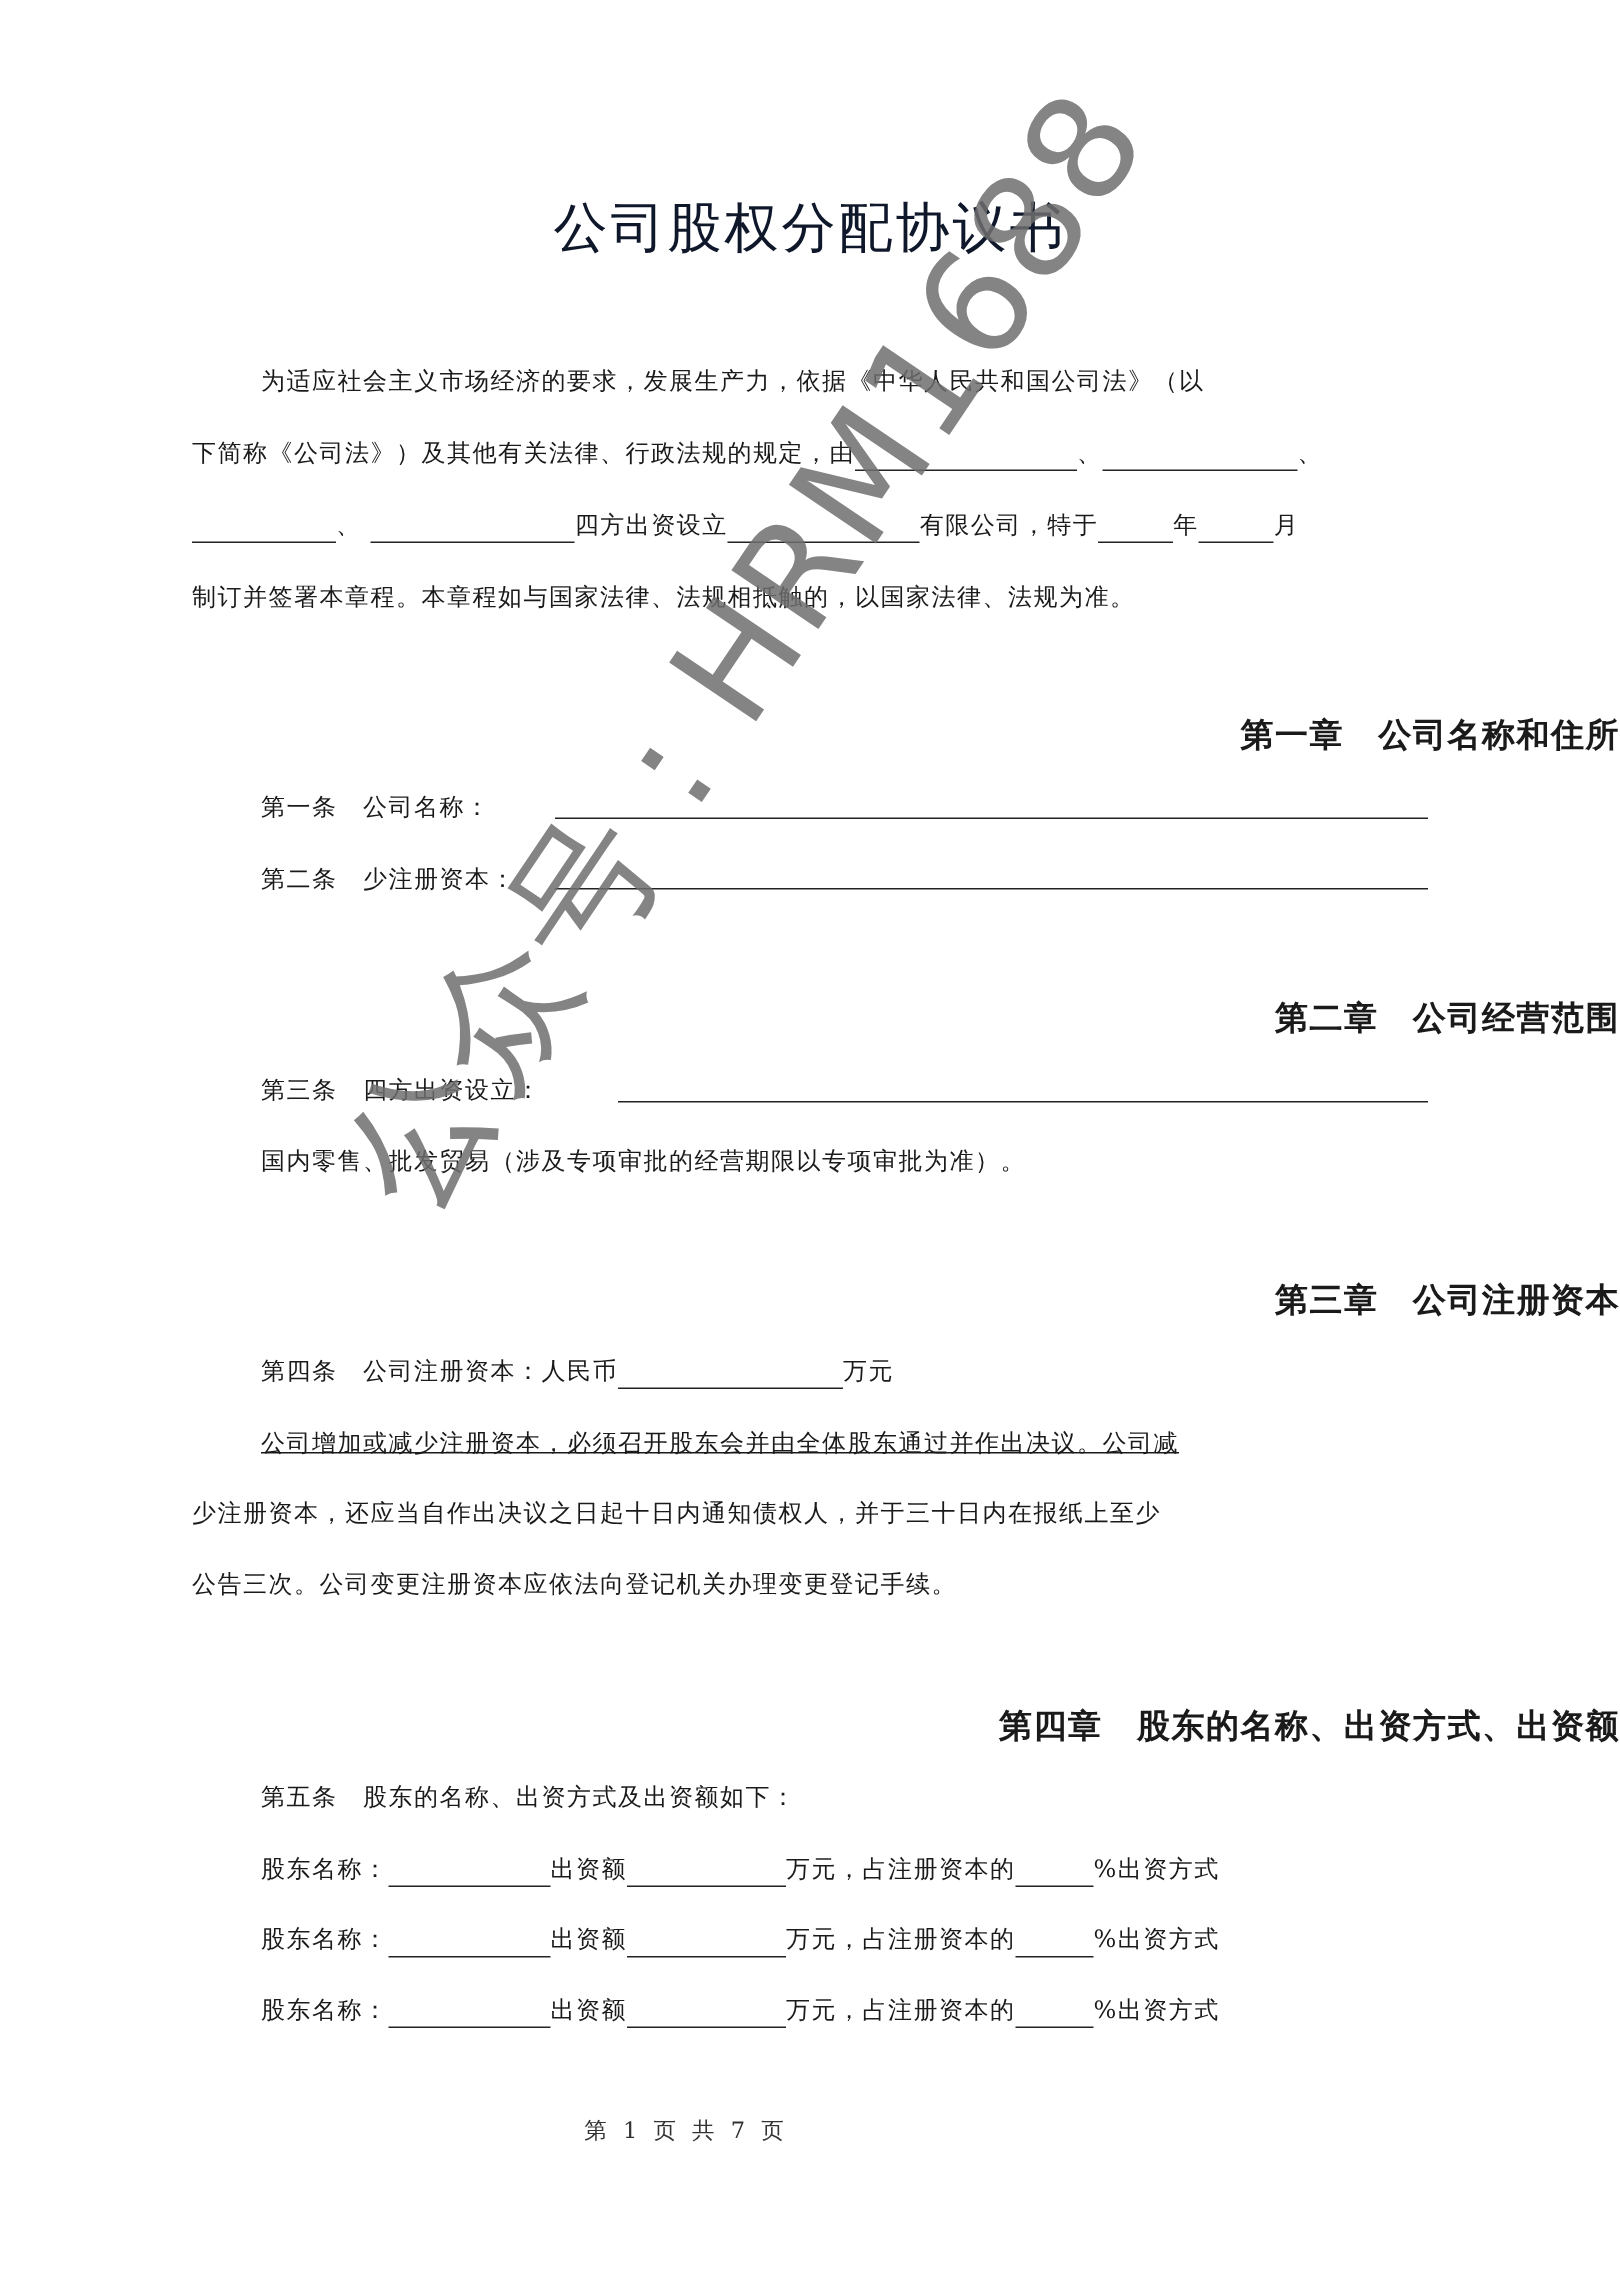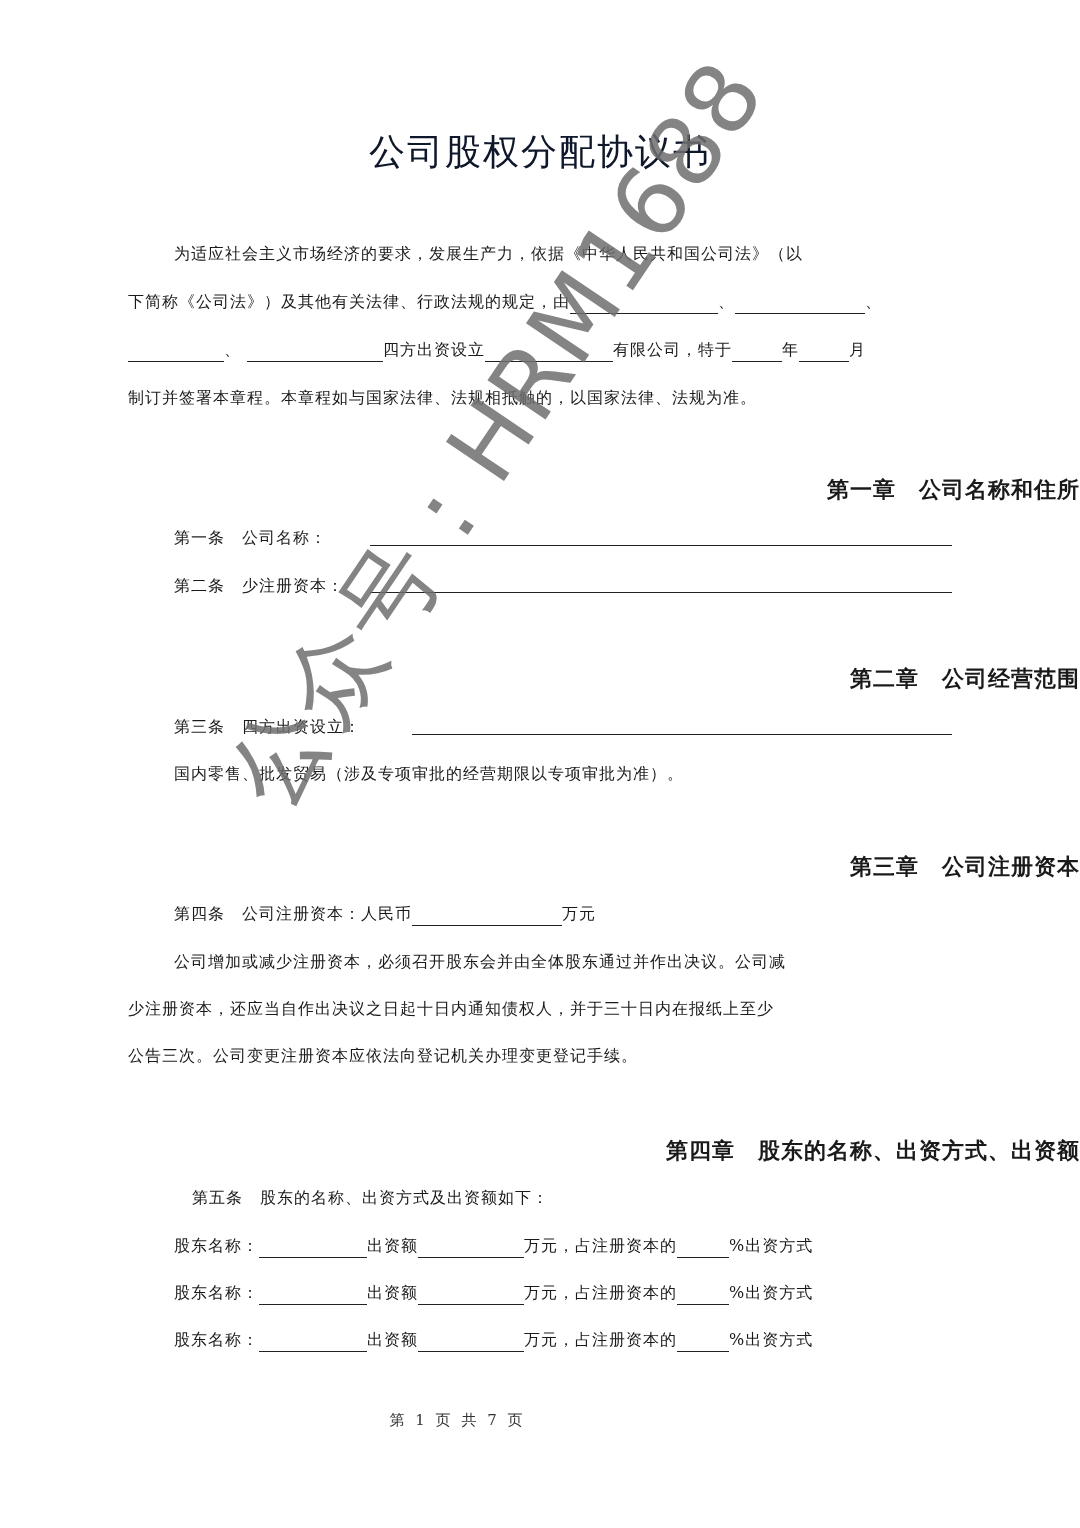--- a/index.html
+++ b/index.html
@@ -45,26 +45,26 @@
 
   <div class="abs chapter" style="top:664px;">第二章　公司经营范围</div>
   <div class="abs p" style="left:174px; top:715px;">第三条　四方出资设立：</div>
   <div class="rule" style="left:412px; width:540px; top:734px;"></div>
   <div class="abs p" style="left:174px; top:762px;">国内零售、批发贸易（涉及专项审批的经营期限以专项审批为准）。</div>
 
   <div class="abs chapter" style="top:852px;">第三章　公司注册资本</div>
   <div class="abs p" style="left:174px; top:902px;">
     <span>第四条　公司注册资本：人民币</span><span class="blank" style="width:150px"></span><span>万元</span>
   </div>
-  <div class="abs p" style="left:174px; top:950px;">公司增加或减少注册资本，必须召开股东会并由全体股东通过并作出决议。公司减</div>
+  <div class="abs p" style="left:174px; top:950px;text-decoration:underline;">公司增加或减少注册资本，必须召开股东会并由全体股东通过并作出决议。公司减</div>
   <div class="abs p" style="left:128px; top:997px;">少注册资本，还应当自作出决议之日起十日内通知债权人，并于三十日内在报纸上至少</div>
   <div class="abs p" style="left:128px; top:1044px;">公告三次。公司变更注册资本应依法向登记机关办理变更登记手续。</div>
 
   <div class="abs chapter" style="top:1136px;">第四章　股东的名称、出资方式、出资额</div>
-  <div class="abs p" style="left:192px; top:1186px;">第五条　股东的名称、出资方式及出资额如下：</div>
+  <div class="abs p" style="left:174px; top:1186px;">第五条　股东的名称、出资方式及出资额如下：</div>
 
   <div class="abs p" style="left:174px; top:1234px;">
     <span>股东名称：</span><span class="blank" style="width:108px"></span><span>出资额</span><span class="blank" style="width:106px"></span><span>万元，占注册资本的</span><span class="blank" style="width:52px"></span><span>%出资方式</span>
   </div>
   <div class="abs p" style="left:174px; top:1281px;">
     <span>股东名称：</span><span class="blank" style="width:108px"></span><span>出资额</span><span class="blank" style="width:106px"></span><span>万元，占注册资本的</span><span class="blank" style="width:52px"></span><span>%出资方式</span>
   </div>
   <div class="abs p" style="left:174px; top:1328px;">
     <span>股东名称：</span><span class="blank" style="width:108px"></span><span>出资额</span><span class="blank" style="width:106px"></span><span>万元，占注册资本的</span><span class="blank" style="width:52px"></span><span>%出资方式</span>
   </div>

